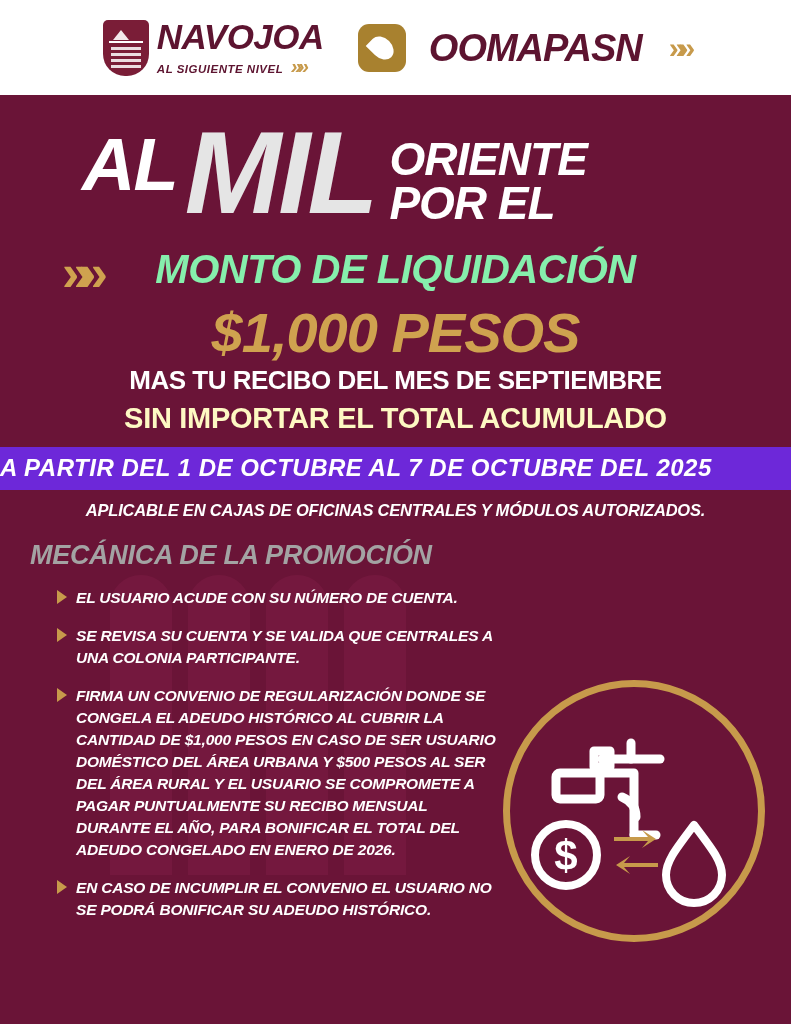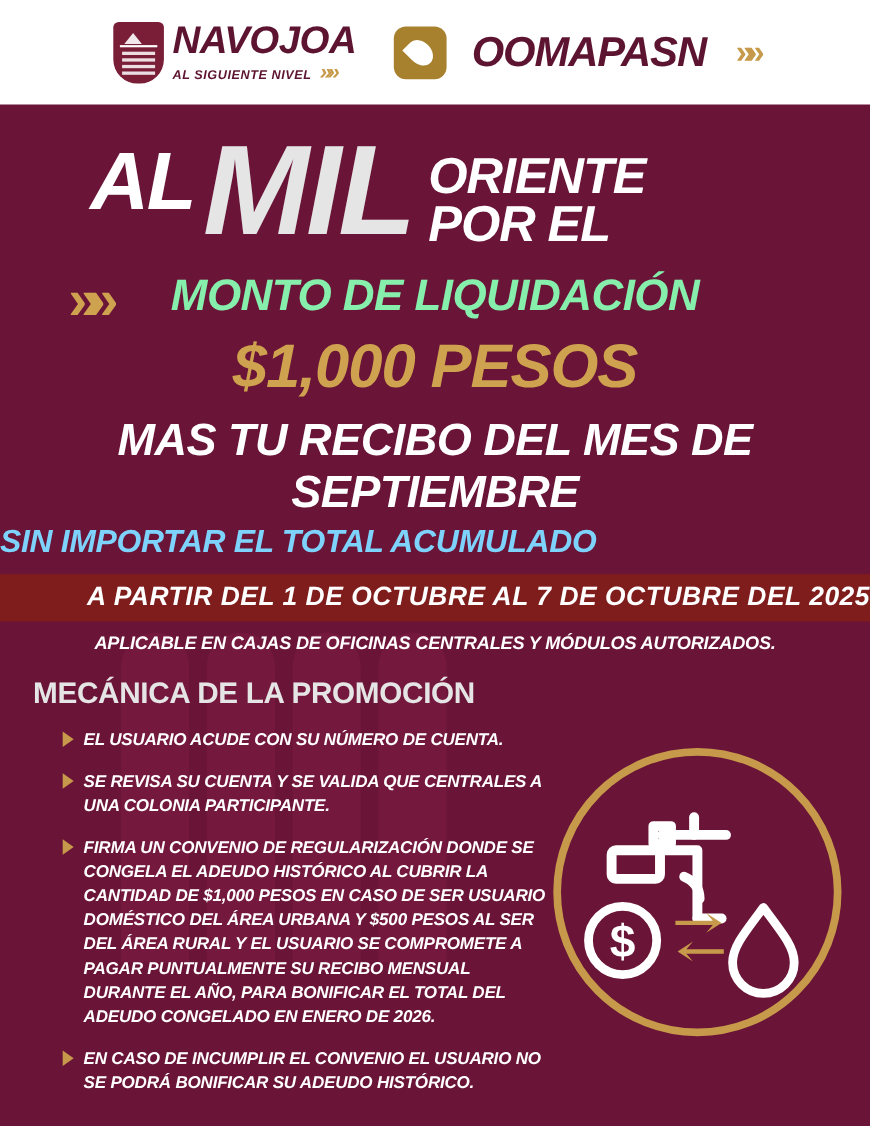--- a/index.html
+++ b/index.html
@@ -221,44 +221,42 @@
   .line-pesos {
     margin-top: 8px;
     text-align: center;
     font-size: 56px;
     font-weight: 900;
     font-style: italic;
     color: #cfa24f;
     letter-spacing: -1px;
   }
   .line-mas {
-    margin-top: 12px;
+    margin-top: 0;
     text-align: center;
-    font-size: 41px;
-    font-weight: 900;
-    font-style: italic;
+    font-size: 26px;
+    font-weight: 900;
     color: #ffffff;
     letter-spacing: -0.5px;
   }
   .line-sin {
     margin-top: 6px;
-    text-align: left;
+    text-align: center;
     font-size: 29px;
     font-weight: 900;
-    font-style: italic;
-    color: #7dd3fc;
+    color: #fef9c3;
     letter-spacing: -0.3px;
   }
 
   .band {
     margin-top: 12px;
     width: 791px;
-    background: #7f1d1d;
+    background: #6d28d9;
     padding: 7px 0 8px 0;
-    text-align: right;
+    text-align: left;
     font-size: 24px;
     font-weight: 900;
     font-style: italic;
     color: #ffffff;
     letter-spacing: 0.5px;
   }
 
   .line-aplicable {
     margin-top: 11px;
     text-align: center;
@@ -266,21 +264,22 @@
     font-weight: 900;
     font-style: italic;
     color: #ffffff;
     letter-spacing: -0.2px;
   }
 
   .mechanics-title {
     margin: 20px 0 4px 30px;
     font-size: 27px;
     font-weight: 900;
-    color: #e5e5e5;
+    font-style: italic;
+    color: #a3a3a3;
     letter-spacing: -0.3px;
   }
 
   .bullets {
     margin-left: 26px;
     width: 470px;
   }
   .bullet {
     display: flex;
     align-items: flex-start;

